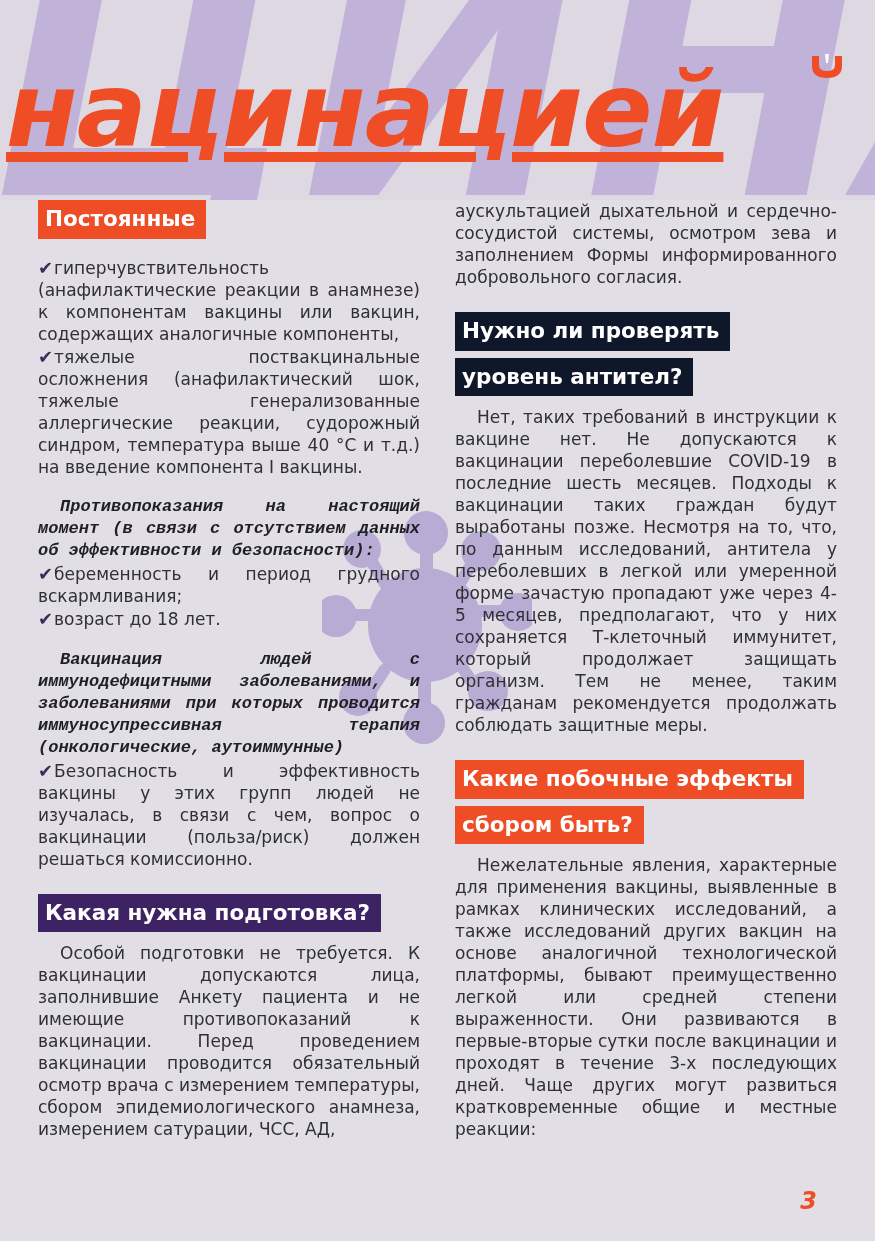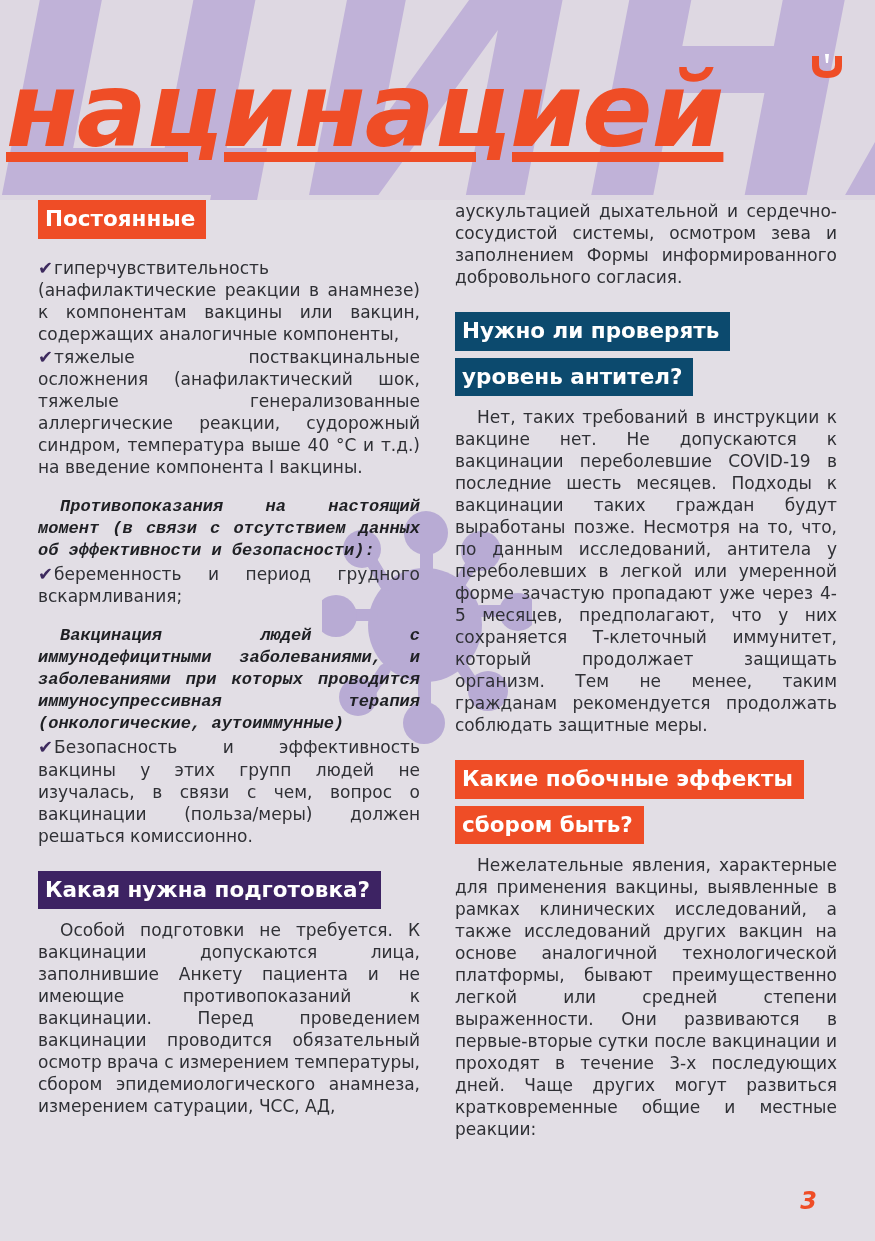--- a/index.html
+++ b/index.html
@@ -107,21 +107,21 @@
     color: #ffffff;
     font-family: "DejaVu Sans", sans-serif;
     font-weight: 700;
     font-size: 21.5px;
     line-height: 1.0;
     padding: 8px 11px 9px 7px;
     white-space: nowrap;
   }
   .chip.orange { background: #ef4d26; }
   .chip.deep   { background: #3d2363; }
-  .chip.mid    { background: #0c4a6e; }
+  .chip.mid    { background: #0f172a; }
   .chip-gap { height: 7px; }
 
   
   p.body {
     margin: 0;
     font-family: "DejaVu Sans", sans-serif;
     font-size: 17px;
     line-height: 1.295;
     color: #2f3035;
     text-align: justify;
@@ -225,26 +225,27 @@
       <div class="sp-sm"></div>
 
       <p class="bullet"><span class="check">✔</span><span>гиперчувствительность (анафилактические реакции в анамнезе) к компонентам вакцины или вакцин, содержащих аналогичные компоненты,</span></p>
       <p class="bullet"><span class="check">✔</span><span>тяжелые поствакцинальные осложнения (анафилактический шок, тяжелые генерализованные аллергические реакции, судорожный синдром, температура выше 40 °C и т.д.) на введение компонента I вакцины.</span></p>
 
       <div class="sp-md"></div>
 
       <p class="em">Противопоказания на настоящий момент (в связи с отсутствием данных об эффективности и безопасности):</p>
 
       <p class="bullet"><span class="check">✔</span><span>беременность и период грудного вскармливания;</span></p>
+      <p class="bullet"><span class="check">✔</span><span>возраст до 18 лет.</span></p>
 
       <div class="sp-md"></div>
 
       <p class="em">Вакцинация людей с иммунодефицитными заболеваниями, и заболеваниями при которых проводится иммуносупрессивная терапия (онкологические, аутоиммунные)</p>
 
-      <p class="bullet"><span class="check">✔</span><span>Безопасность и эффективность вакцины у этих групп людей не изучалась, в связи с чем, вопрос о вакцинации (польза/меры) должен решаться комиссионно.</span></p>
+      <p class="bullet"><span class="check">✔</span><span>Безопасность и эффективность вакцины у этих групп людей не изучалась, в связи с чем, вопрос о вакцинации (польза/риск) должен решаться комиссионно.</span></p>
 
       <div class="sp-lg"></div>
 
       <div class="chip-row">
         <span class="chip deep">Какая нужна подготовка?</span>
       </div>
       <div class="sp-sm"></div>
 
       <p class="body">Особой подготовки не требуется. К вакцинации допускаются лица, заполнившие Анкету пациента и не имеющие противопоказаний к вакцинации. Перед проведением вакцинации проводится обязательный осмотр врача с измерением температуры, сбором эпидемиологического анамнеза, измерением сатурации, ЧСС, АД,</p>
 

